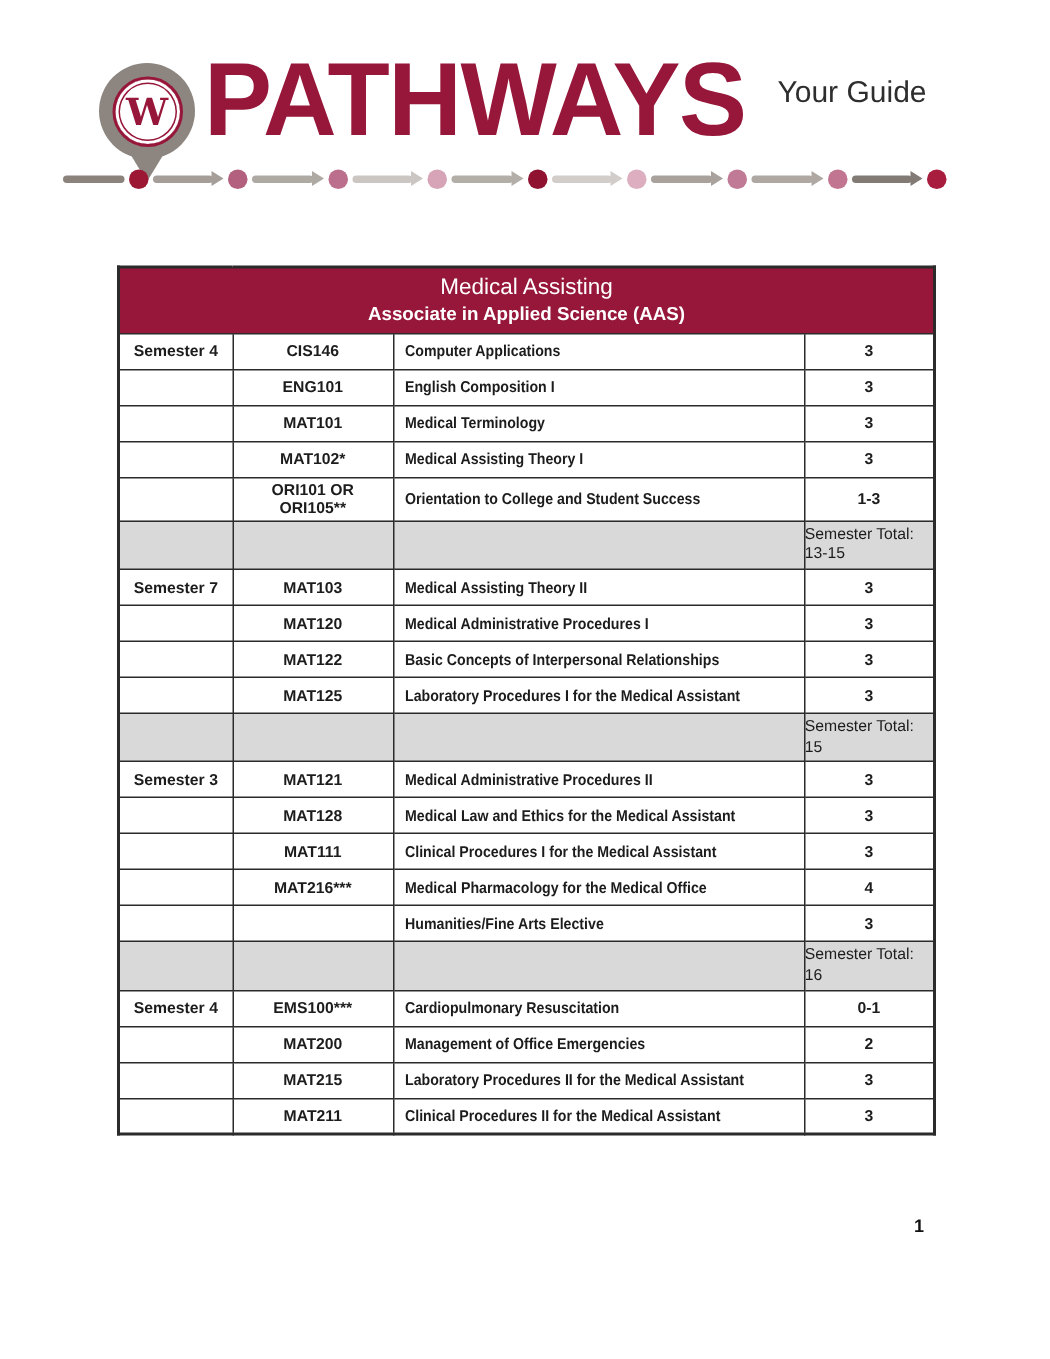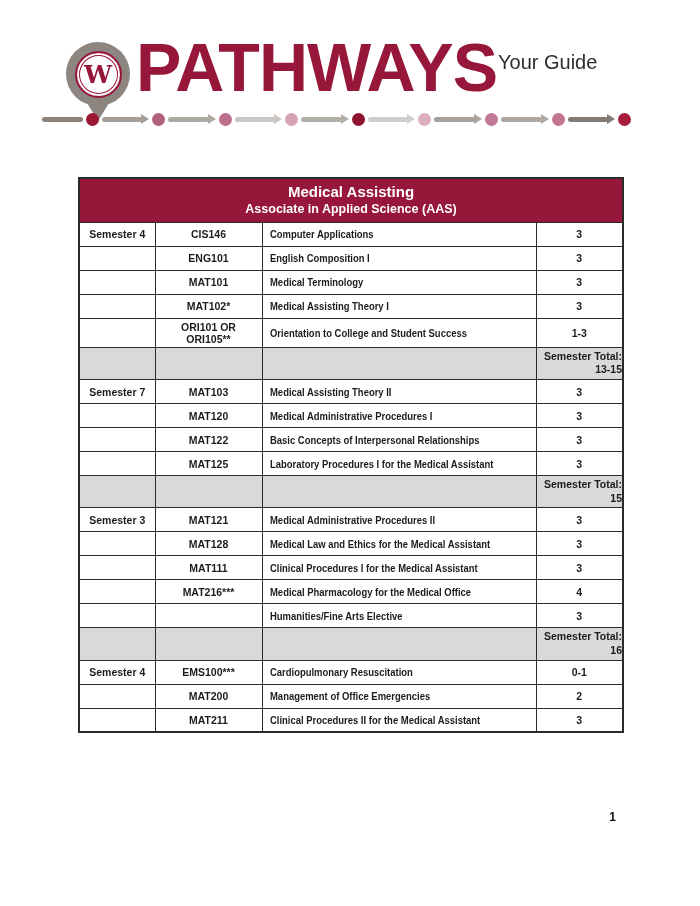--- a/index.html
+++ b/index.html
@@ -48,21 +48,21 @@
   }
   .brand{
     position:absolute;left:136px;top:32px;
     font-size:68px;font-weight:bold;line-height:1;
     letter-spacing:-1px;color:var(--maroon);
     transform:scaleY(1.02);transform-origin:left top;
   }
   .tagline{
     position:absolute;left:498px;top:50px;width:140px;
     font-size:20px;line-height:1.2;color:#2E2E2E;
-    text-align:left;
+    text-align:center;
   }
   .path-strip{
     position:absolute;left:42px;top:110px;width:592px;height:18px;
     display:flex;align-items:center;
   }
   .path-strip .seg{flex:1 1 auto;display:flex;align-items:center;min-width:20px;}
   .path-strip .bar{flex:1 1 auto;height:5px;border-radius:2.5px;}
   .path-strip .head{
     width:0;height:0;margin-left:-1px;
     border-top:5.5px solid transparent;
@@ -81,35 +81,35 @@
   }
   table.pathway td,table.pathway th{
     border:1px solid var(--border);
     font-size:10.5px;
     vertical-align:middle;
   }
   .title-band{
     background:var(--maroon);color:#fff;text-align:center;
     padding:4px 0 5px 0;
   }
-  .title-band .t1{font-size:15px;font-weight:bold;line-height:1.25;}
+  .title-band .t1{font-size:15px;font-weight:normal;line-height:1.25;}
   .title-band .t2{font-size:12.5px;font-weight:bold;line-height:1.2;}
   tr.head-row th{
     background:var(--row-gray);height:22px;
     font-weight:normal;font-size:11px;text-align:center;
   }
   tr.course-row td{height:24px;font-weight:bold;text-align:center;padding:2px 3px;}
   tr.course-row td.name-cell{text-align:left;padding-left:7px;}
   .name-text{
     display:inline-block;white-space:nowrap;
     transform:scaleX(0.9);transform-origin:left center;
   }
   tr.total-row td{background:var(--row-gray);height:31px;}
   tr.total-row td.total-cell{
-    font-weight:bold;text-align:right;line-height:1.3;padding:2px 0;
+    font-weight:normal;text-align:left;line-height:1.3;padding:2px 0;
   }
 
   .page-number{
     position:absolute;top:810px;right:84px;
     font-size:12px;font-weight:bold;color:#111;
   }
 </style>
 </head>
 <body>
 
@@ -309,20 +309,26 @@
           <td>0-1</td>
         </tr>
         <tr class="course-row">
           <td></td>
           <td>MAT200</td>
           <td class="name-cell"><span class="name-text">Management of Office Emergencies</span></td>
           <td>2</td>
         </tr>
         <tr class="course-row">
           <td></td>
+          <td>MAT215</td>
+          <td class="name-cell"><span class="name-text">Laboratory Procedures II for the Medical Assistant</span></td>
+          <td>3</td>
+        </tr>
+        <tr class="course-row">
+          <td></td>
           <td>MAT211</td>
           <td class="name-cell"><span class="name-text">Clinical Procedures II for the Medical Assistant</span></td>
           <td>3</td>
         </tr>
       </tbody>
   </table>
 
   <div class="page-number">1</div>
 </div>
 

